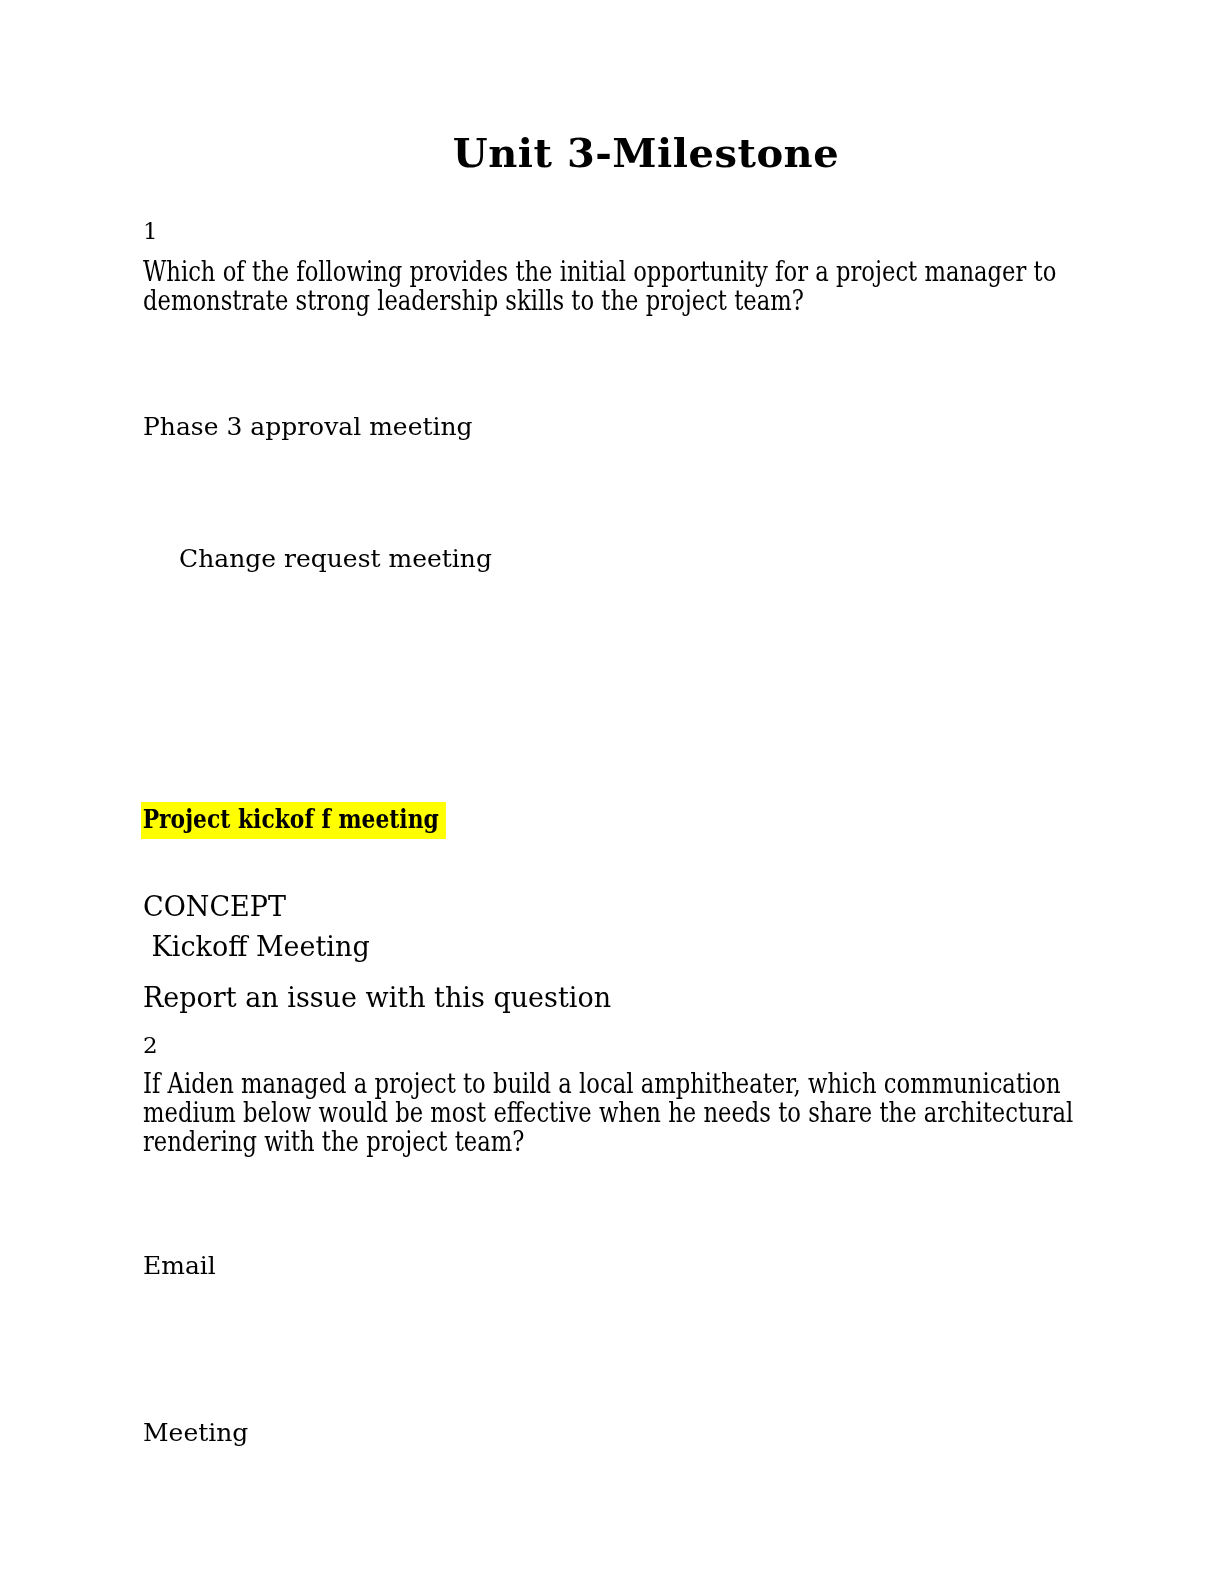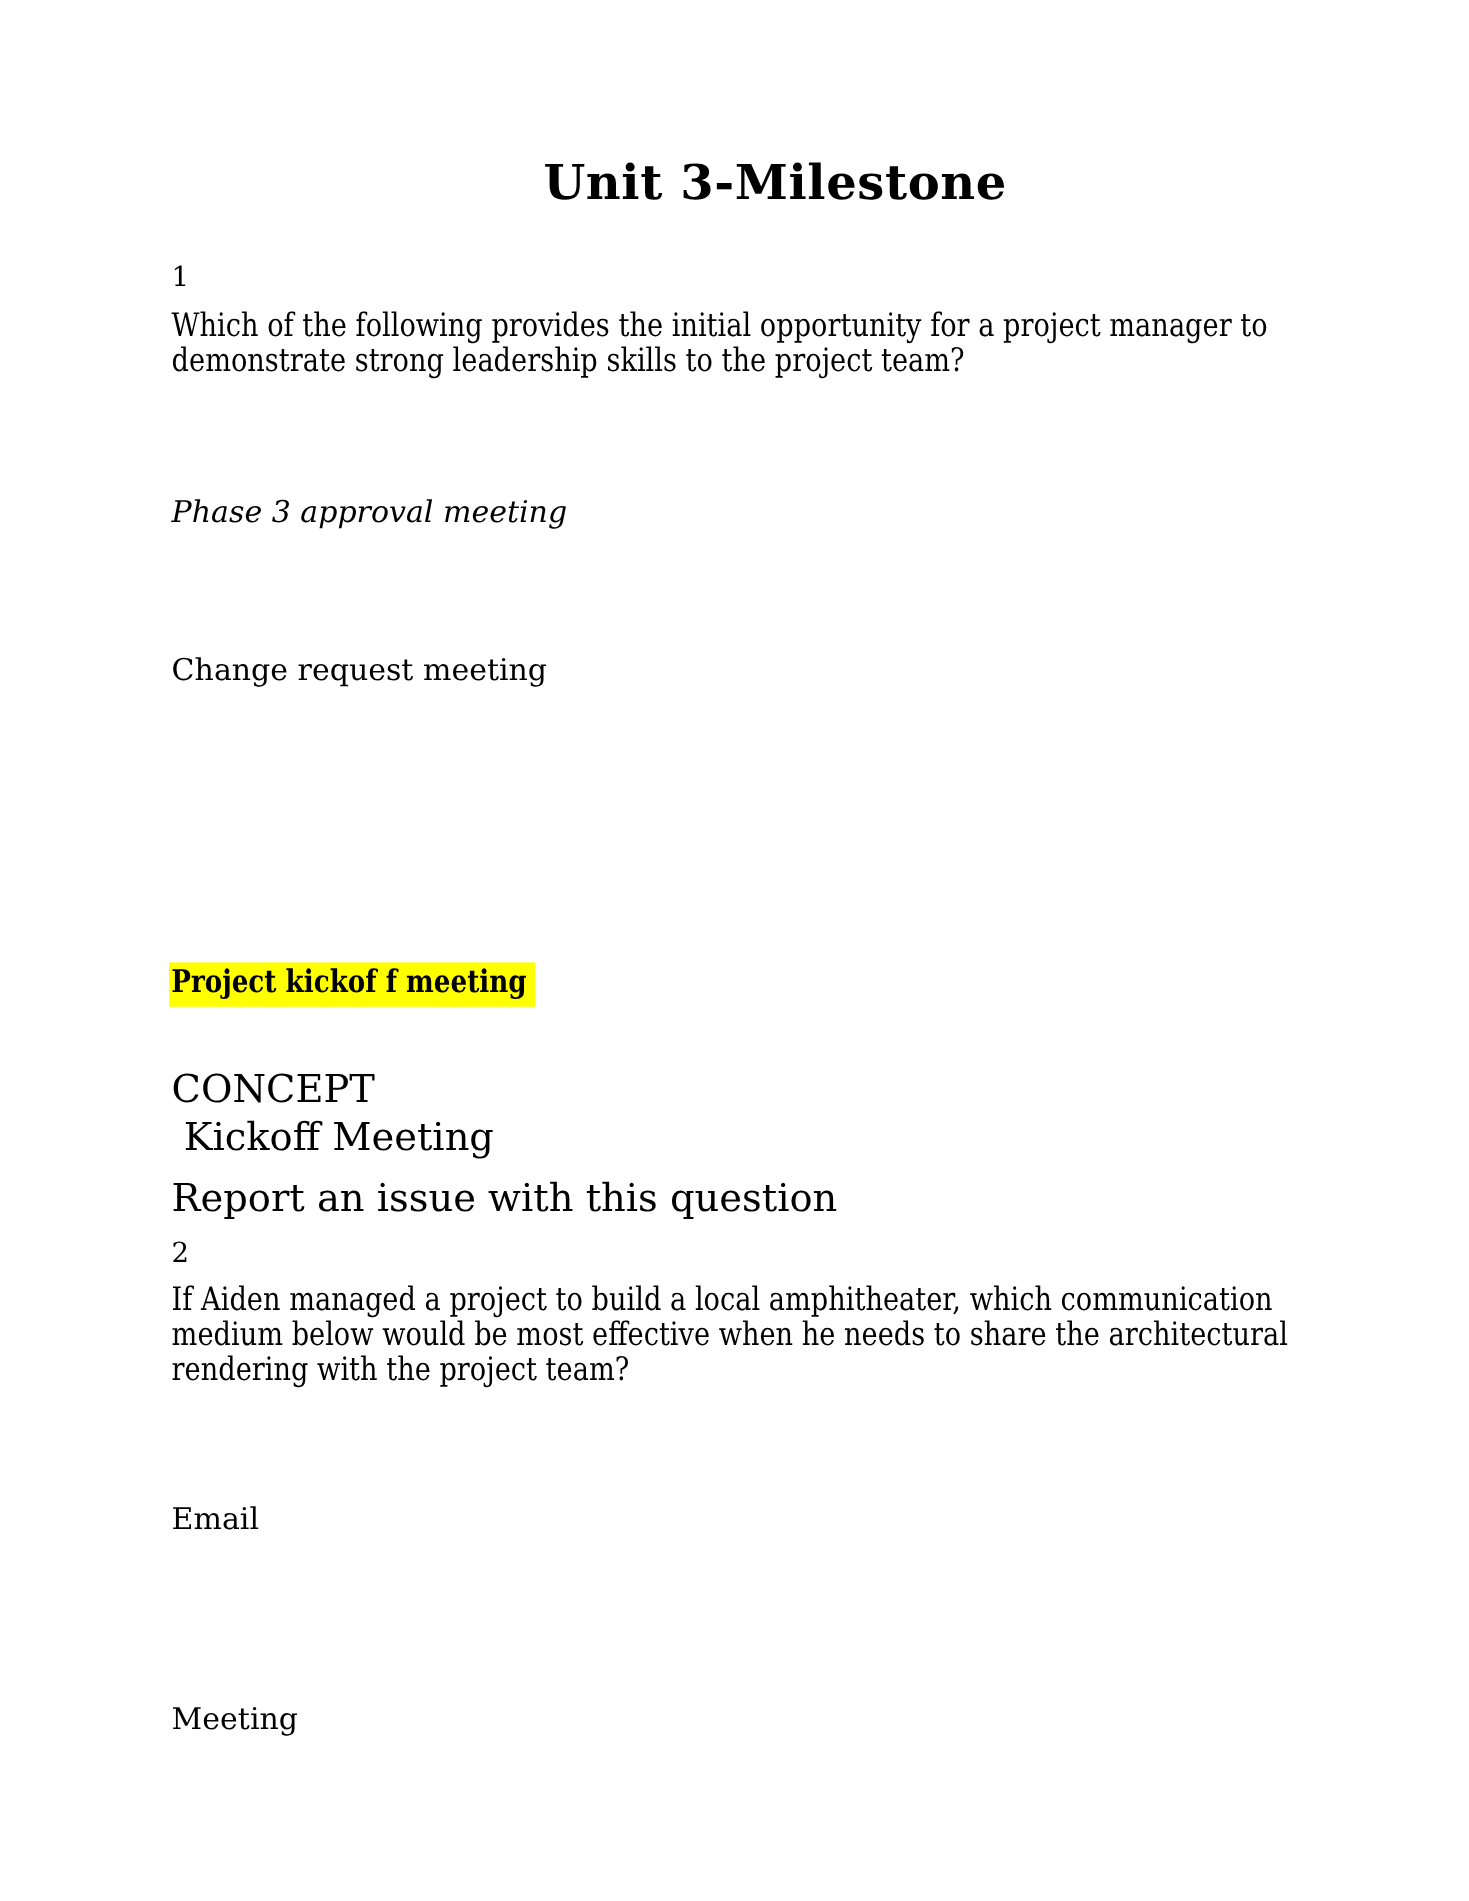--- a/index.html
+++ b/index.html
@@ -37,37 +37,37 @@
     font-size: 26px;
     font-weight: bold;
     line-height: 30px;
     transform: scaleX(0.84);
     transform-origin: 0 0;
   }
   .hl-wrap .hl {
     background: #ffff00;
     padding: 2px 8px 5px 2px;
   }
-  .meta { font-size: 32px; line-height: 30px; }
+  .meta { font-size: 27px; line-height: 30px; }
 </style>
 </head>
 <body>
 
 <div id="page">
 
   <div class="abs doc-title" style="top: 129px; padding-left: 34px;">Unit 3-Milestone</div>
 
   <div class="abs q-number" style="top: 217px;">1</div>
 
   <div class="abs q-text" style="top: 257px;">Which of the following provides the initial opportunity for a project manager to
 demonstrate strong leadership skills to the project team?</div>
 
-  <div class="abs option" style="top: 412px; font-style: italic;">Phase 3 approval meeting</div>
+  <div class="abs option" style="top: 412px;">Phase 3 approval meeting</div>
 
-  <div class="abs option" style="top: 544px;">Change request meeting</div>
+  <div class="abs option" style="top: 544px; margin-left: 36px;">Change request meeting</div>
 
 
   <div class="abs hl-wrap" style="top: 804px;"><span class="hl">Project kickof f meeting</span></div>
 
   <div class="abs meta" style="top: 892px;">CONCEPT</div>
 
   <div class="abs meta" style="top: 932px;"> Kickoff Meeting</div>
 
   <div class="abs meta" style="top: 983px;">Report an issue with this question</div>
 

